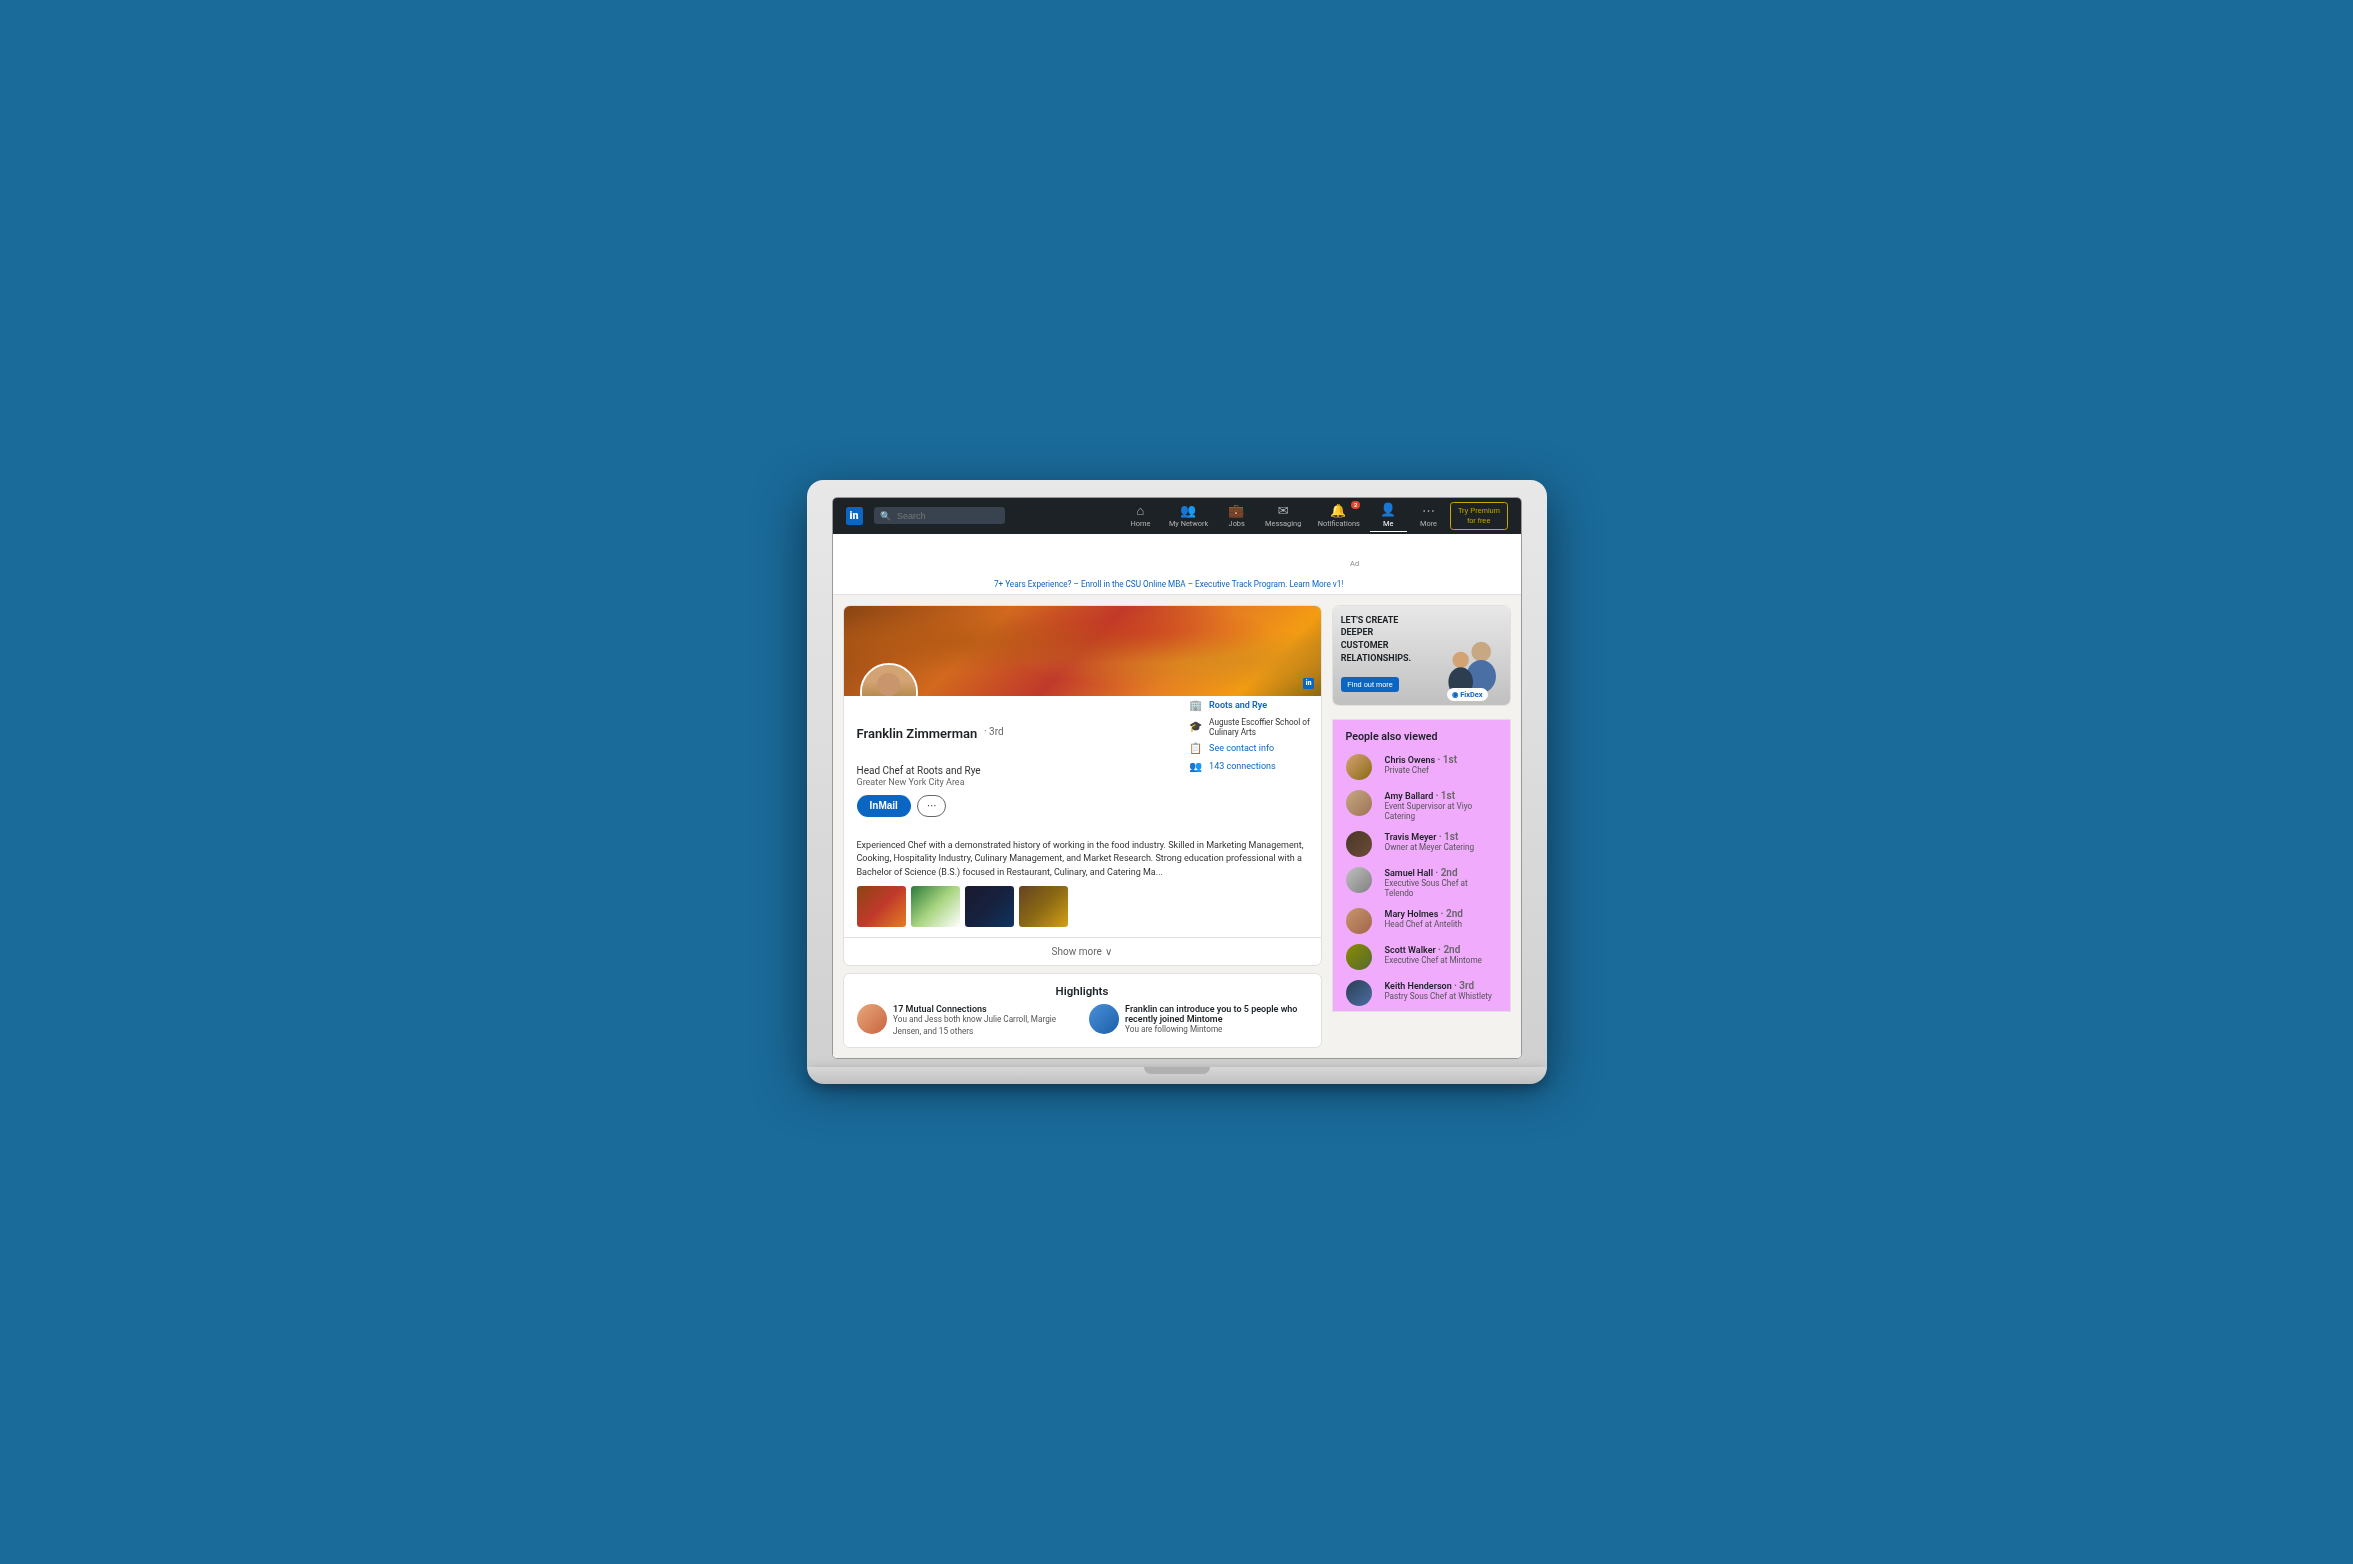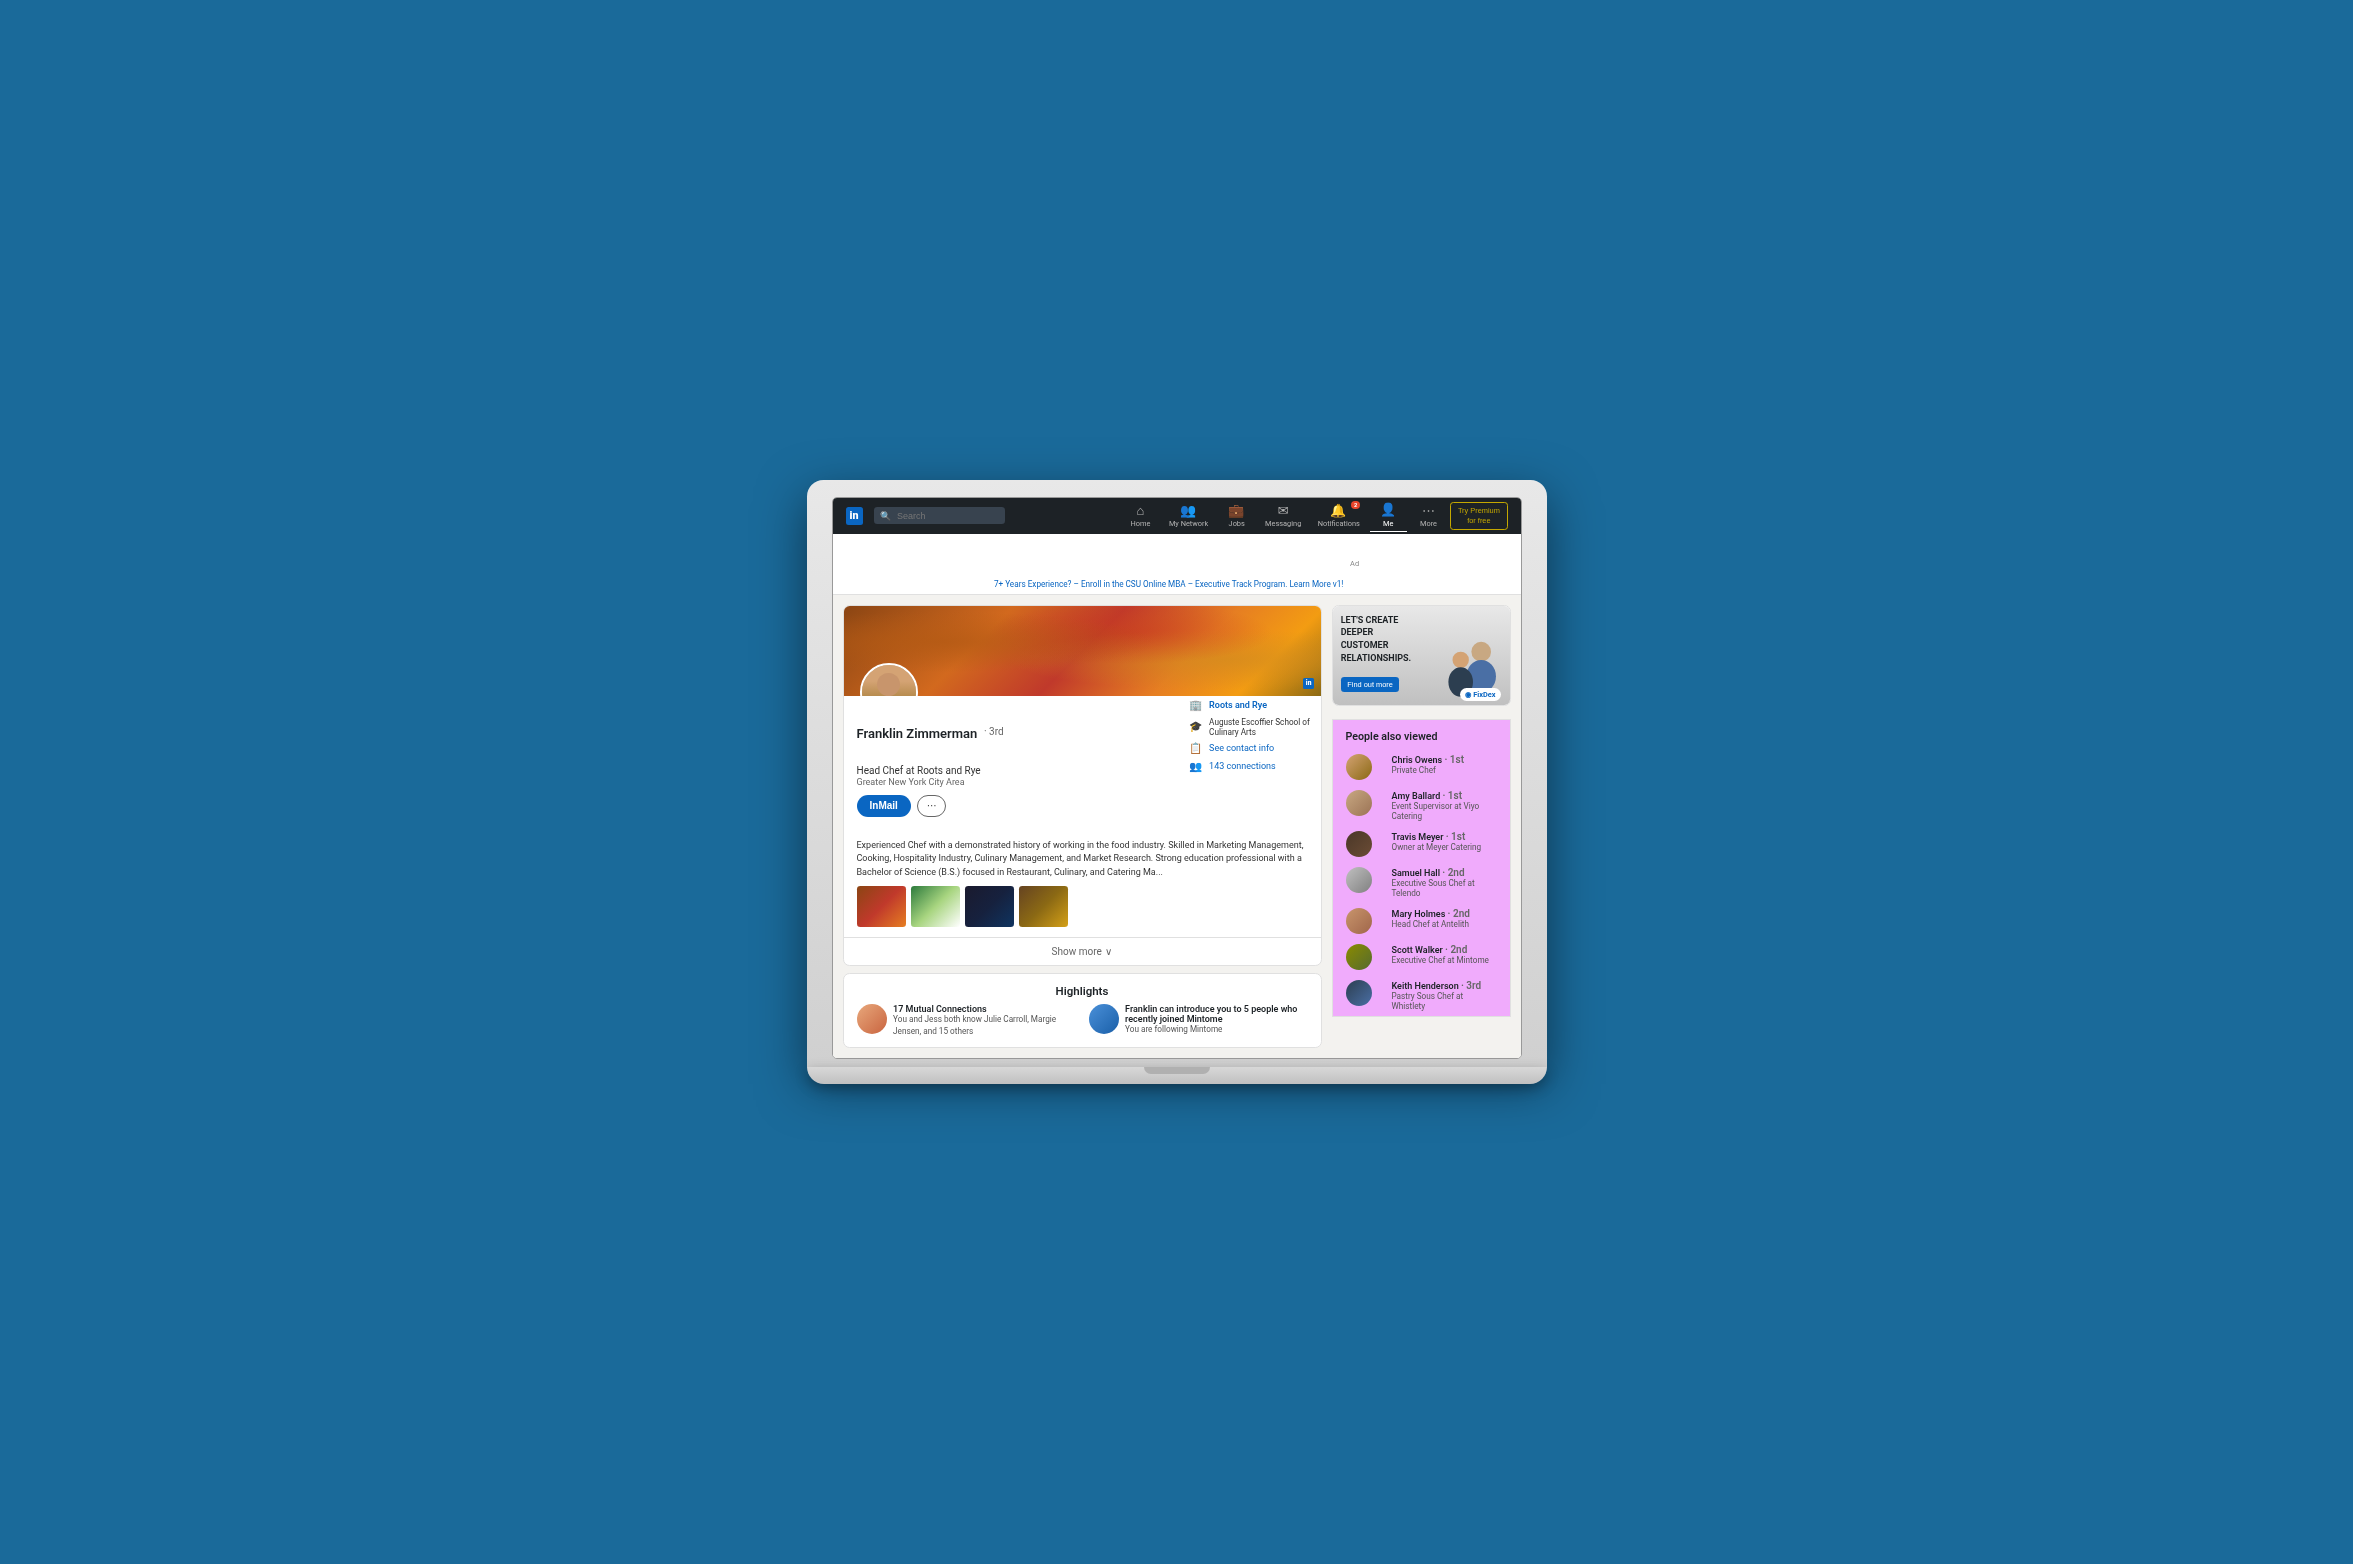--- a/index.html
+++ b/index.html
@@ -411,21 +411,21 @@
       position: absolute;
       right: 0;
       bottom: 0;
       width: 74px;
       height: 82px;
       overflow: hidden;
     }
     .fixdex-logo {
       position: absolute;
       bottom: 4.1px;
-      right: 9px;
+      right: 22px;
       background: white;
       border-radius: 8.2px;
       padding: 1.6px 5px;
       font-size: 7.4px;
       font-weight: 700;
       color: #0a66c2;
     }
 
     
     .people-card {
@@ -436,21 +436,21 @@
     }
     .people-title {
       font-size: 10.7px;
       font-weight: 600;
       color: #1d2226;
       padding: 10px 13px 6.6px;
     }
     .person-item {
       display: flex;
       align-items: flex-start;
-      gap: 20px;
+      gap: 13px;
       padding: 5px 13px;
     }
     .person-avatar {
       width: 26px;
       height: 26px;
       border-radius: 50%;
       flex-shrink: 0;
       overflow: hidden;
     }
     .p-a1 { background: linear-gradient(135deg, #d4a374, #8B6914); }

